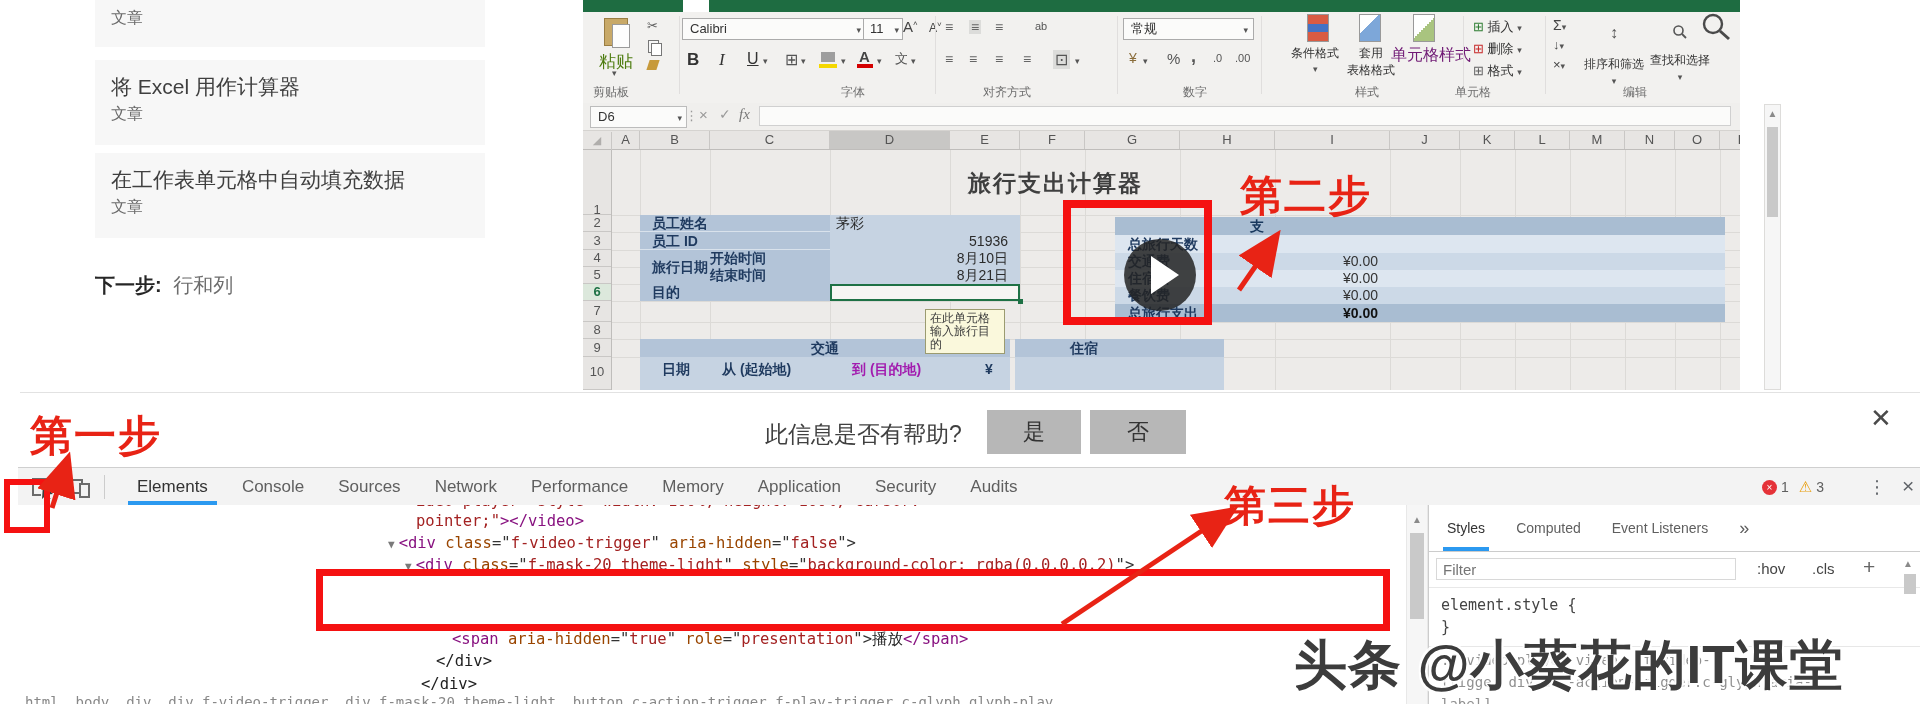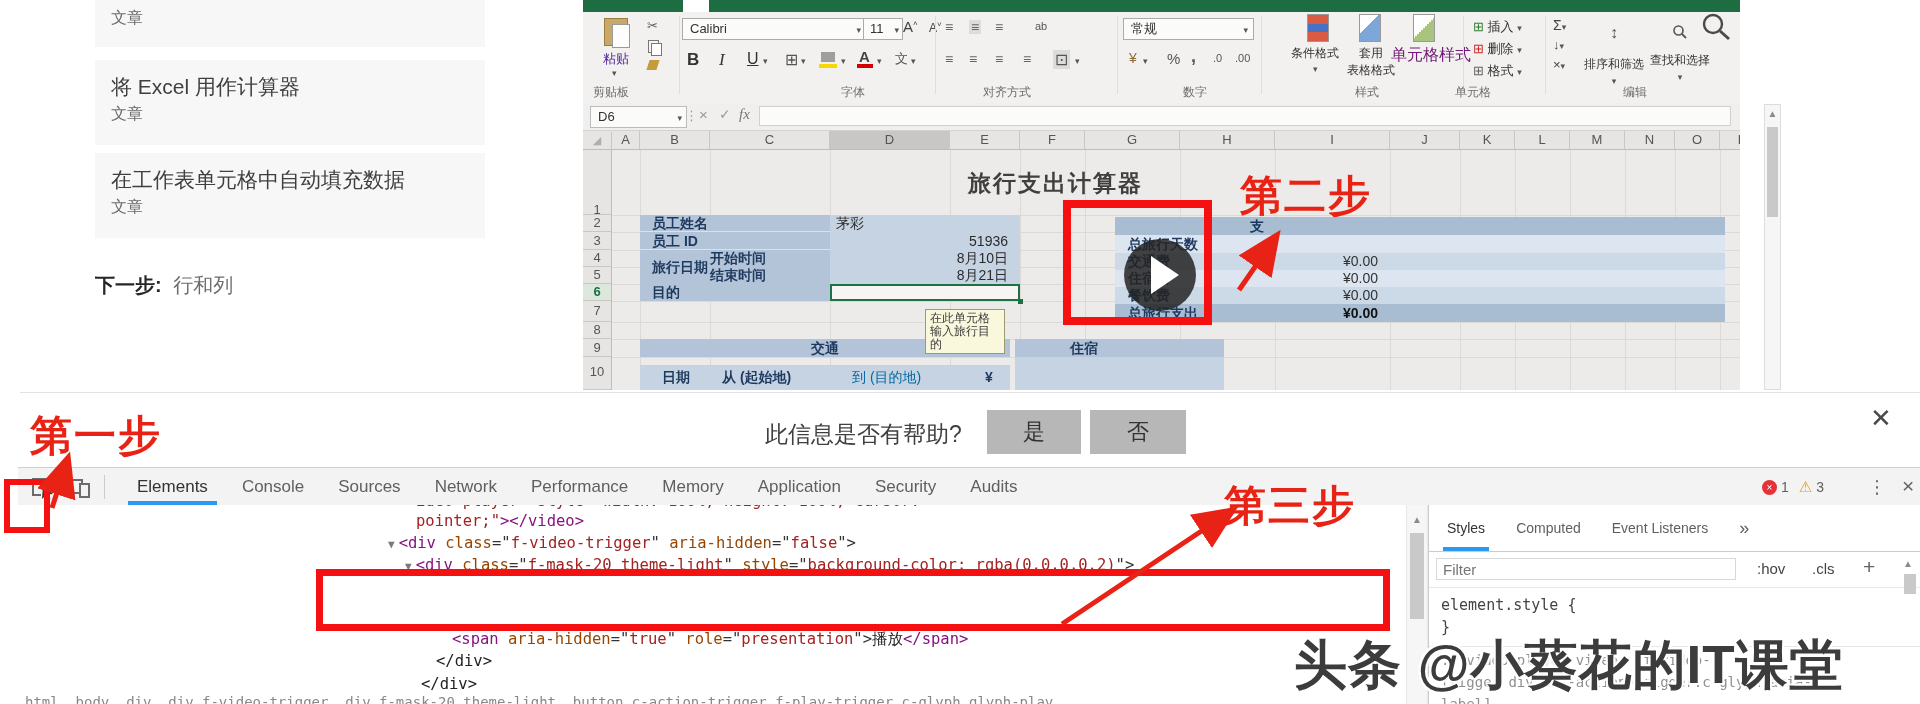--- a/index.html
+++ b/index.html
@@ -74,21 +74,21 @@
 <div id="excel" class="a">
 
   <div class="a grnbar" style="left:0;top:0;width:1157px;height:12px;"></div>
   <div class="a" style="left:100px;top:0;width:26px;height:12px;background:#fff;"></div>
 
   <div class="a ribbon" style="left:0;top:12px;width:1157px;height:91px;">
 
     <div class="a" style="left:9px;top:4px;width:48px;height:66px;text-align:center;">
       <div class="a" style="left:12px;top:2px;width:22px;height:26px;background:#c8a968;border:1px solid #9a7d42;"></div>
       <div class="a" style="left:20px;top:8px;width:16px;height:22px;background:#fdfdfd;border:1px solid #9a9a9a;"></div>
-      <div class="a" style="left:0;top:34px;width:48px;font-size:13px;color:#4c1d95;">粘贴</div>
+      <div class="a" style="left:0;top:34px;width:48px;font-size:17px;color:#4d7c0f;">粘贴</div>
       <div class="a caret" style="left:20px;top:52px;">▾</div>
     </div>
     <div class="a icn" style="left:64px;top:6px;">✂</div>
     <div class="a" style="left:65px;top:28px;width:9px;height:11px;border:1px solid #777;background:#f7f7f7;"></div>
     <div class="a" style="left:68px;top:31px;width:9px;height:11px;border:1px solid #777;background:#fff;"></div>
     <div class="a" style="left:65px;top:48px;width:10px;height:10px;background:#c79a3b;transform:skewX(-18deg);"></div>
     <div class="a vsep" style="left:96px;top:4px;height:78px;"></div>
     <div class="a rlabel" style="left:10px;top:72px;">剪贴板</div>
 
     <div class="a rbox" style="left:99px;top:6px;width:176px;height:20px;line-height:20px;padding-left:7px;">
@@ -296,24 +296,24 @@
       <span class="a" style="left:200px;top:0;width:63px;text-align:right;font-size:14px;color:#333;">¥0.00</span>
     </div>
     <div class="a" style="left:0;top:87px;width:610px;height:18px;background:#a9bdd2;">
       <span class="a sumrow" style="left:13px;top:1px;font-weight:bold;">总旅行支出</span>
       <span class="a" style="left:200px;top:1px;width:63px;text-align:right;font-size:14px;font-weight:bold;color:#111;">¥0.00</span>
     </div>
   </div>
 
   <div class="a blab" style="left:57px;top:339px;width:370px;height:18px;line-height:18px;text-align:center;">交通</div>
   <div class="a blab" style="left:432px;top:339px;width:209px;height:18px;line-height:18px;padding-left:55px;box-sizing:border-box;">住宿</div>
-  <div class="a bval" style="left:57px;top:357px;width:370px;height:33px;background:#c6d3e2;margin-top:8px;">
+  <div class="a bval" style="left:57px;top:357px;width:370px;height:33px;background:#c6d3e2;">
     <span class="a" style="left:22px;top:4px;font-weight:bold;color:#1f3a5f;">日期</span>
     <span class="a" style="left:82px;top:4px;font-weight:bold;color:#1f3a5f;">从 (起始地)</span>
-    <span class="a" style="left:212px;top:4px;font-weight:normal;color:#0369a1;">到 (目的地)</span>
+    <span class="a" style="left:212px;top:4px;font-weight:bold;color:#a21caf;">到 (目的地)</span>
     <span class="a" style="left:345px;top:4px;font-weight:bold;color:#1f3a5f;">¥</span>
   </div>
   <div class="a" style="left:432px;top:357px;width:209px;height:33px;background:#c6d3e2;"></div>
 
   <div class="a" style="left:342px;top:309px;width:80px;background:#faf8dc;border:1px solid #9b9b70;padding:2px 4px;box-sizing:border-box;z-index:6;font-size:12px;color:#3c3c3c;line-height:13px;">
     <div>在此单元格</div>
     <div>输入旅行目</div>
     <div>的</div>
   </div>
 

